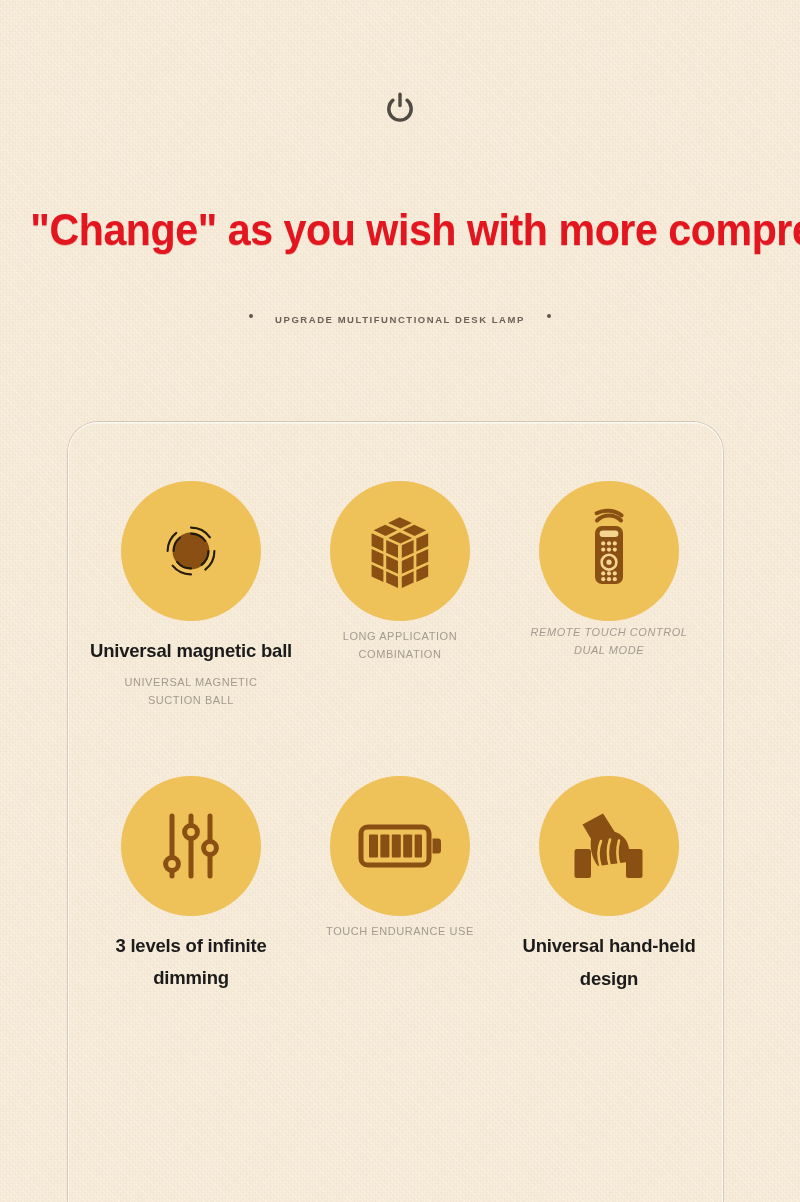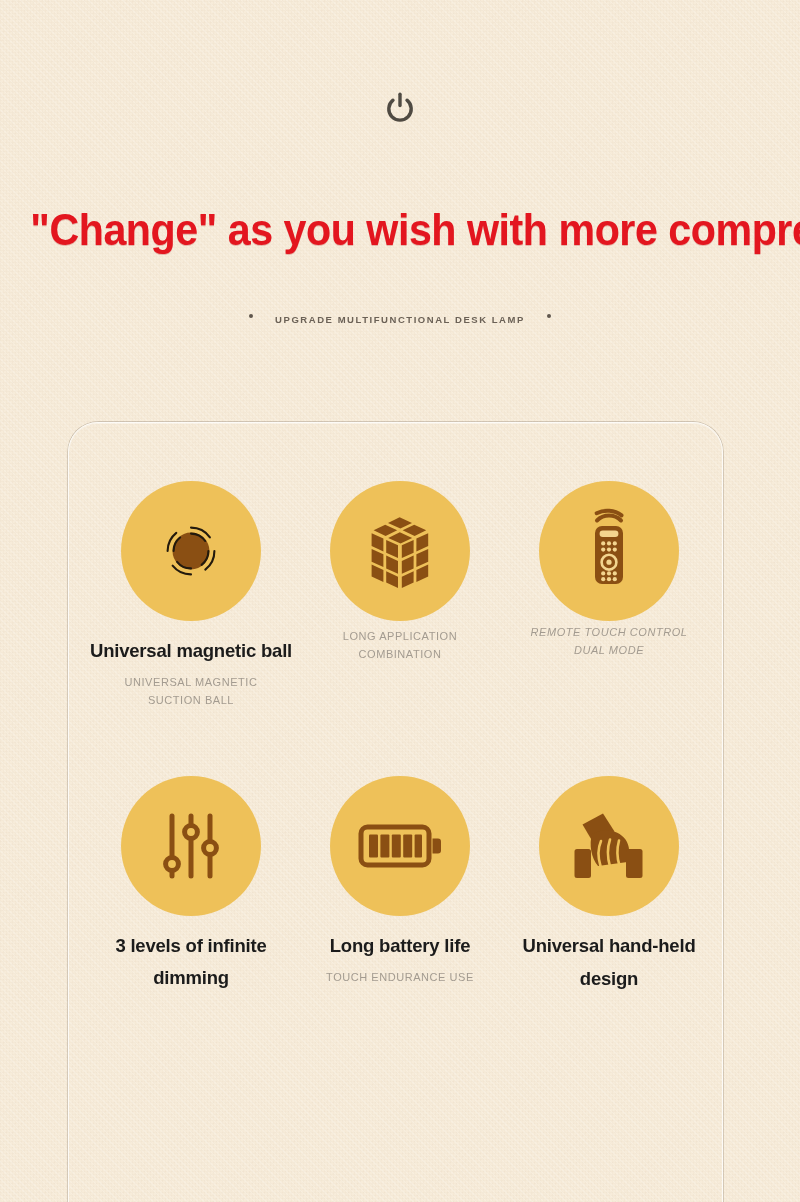--- a/index.html
+++ b/index.html
@@ -288,21 +288,20 @@
           <path d="M75.5 21.5 h5.5 a3 3 0 0 1 3 3 v9 a3 3 0 0 1 -3 3 h-5.5 z" fill="#8a4f13"></path>
           <g fill="#8a4f13">
             <rect x="12" y="17.6" width="9" height="22.8" rx="1"></rect>
             <rect x="23.4" y="17.6" width="9" height="22.8" rx="1"></rect>
             <rect x="34.8" y="17.6" width="9" height="22.8" rx="1"></rect>
             <rect x="46.2" y="17.6" width="9" height="22.8" rx="1"></rect>
             <rect x="57.6" y="17.6" width="7.4" height="22.8" rx="1"></rect>
           </g>
         </svg>
       </div>
-      <div class="cell-title">Long battery life</div>
       <div class="cell-caption">TOUCH ENDURANCE USE</div>
     </div>
 
     <div class="cell cell-r2 cell-c3">
       <div class="badge">
         <svg width="78" height="76" viewBox="0 0 78 76">
           <g fill="#8a4f13">
 
             <path d="M12.5 16.6 L33 5.5 L44.5 23.6 L23 34.2 Z"></path>
 

